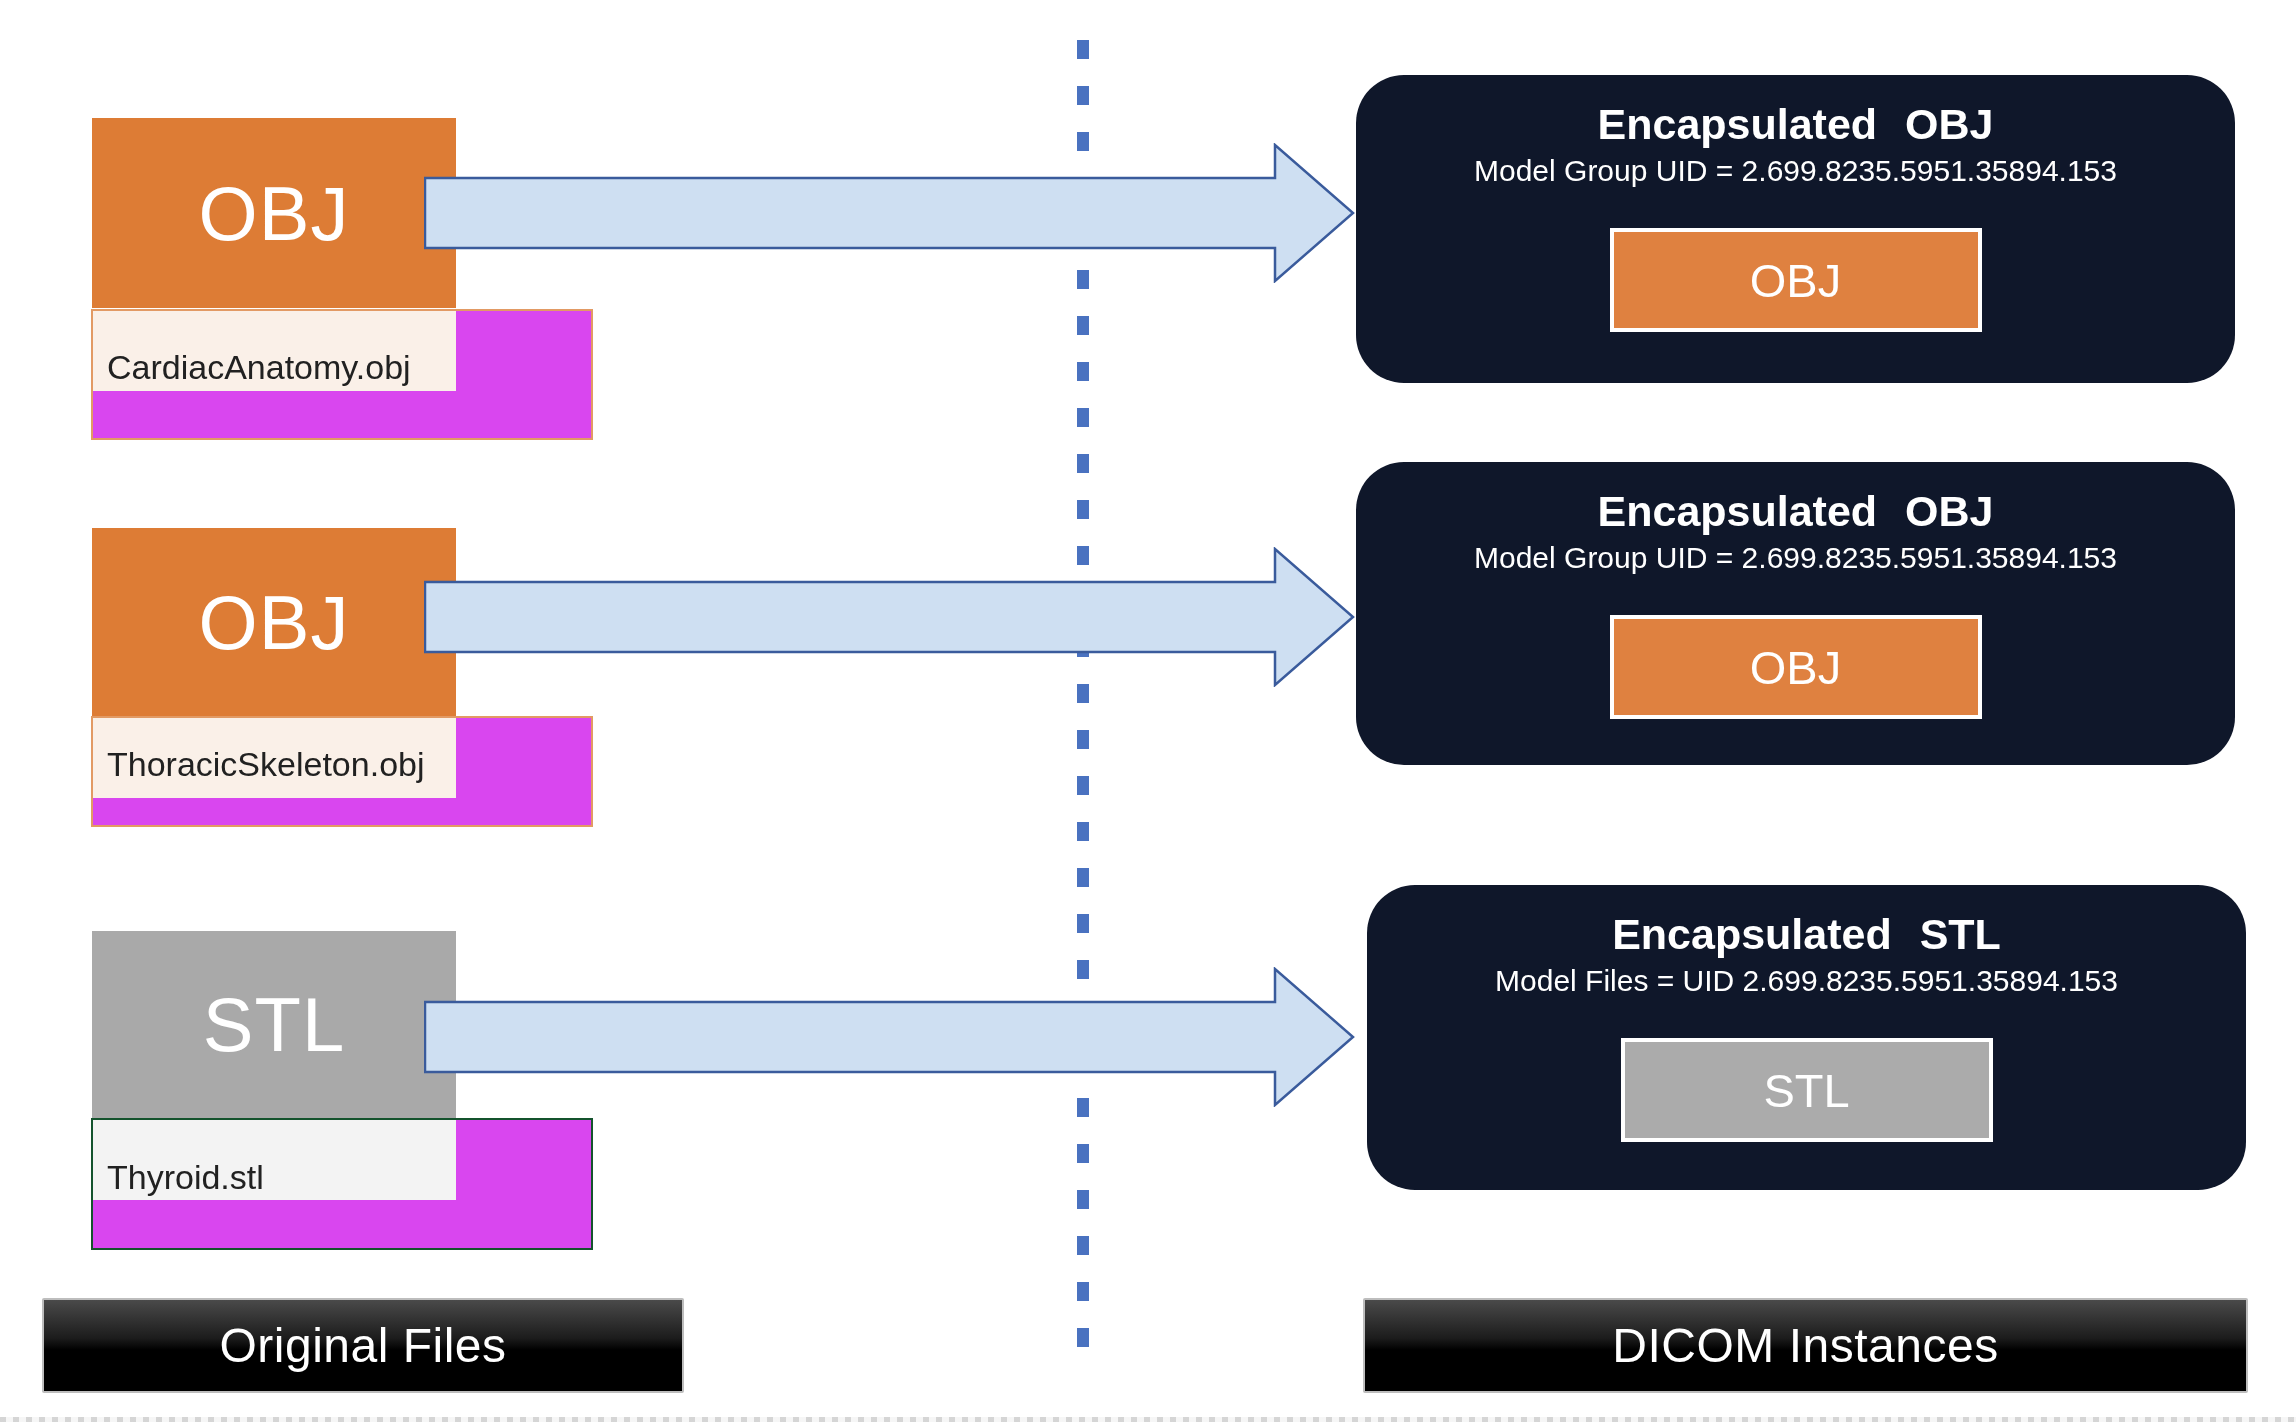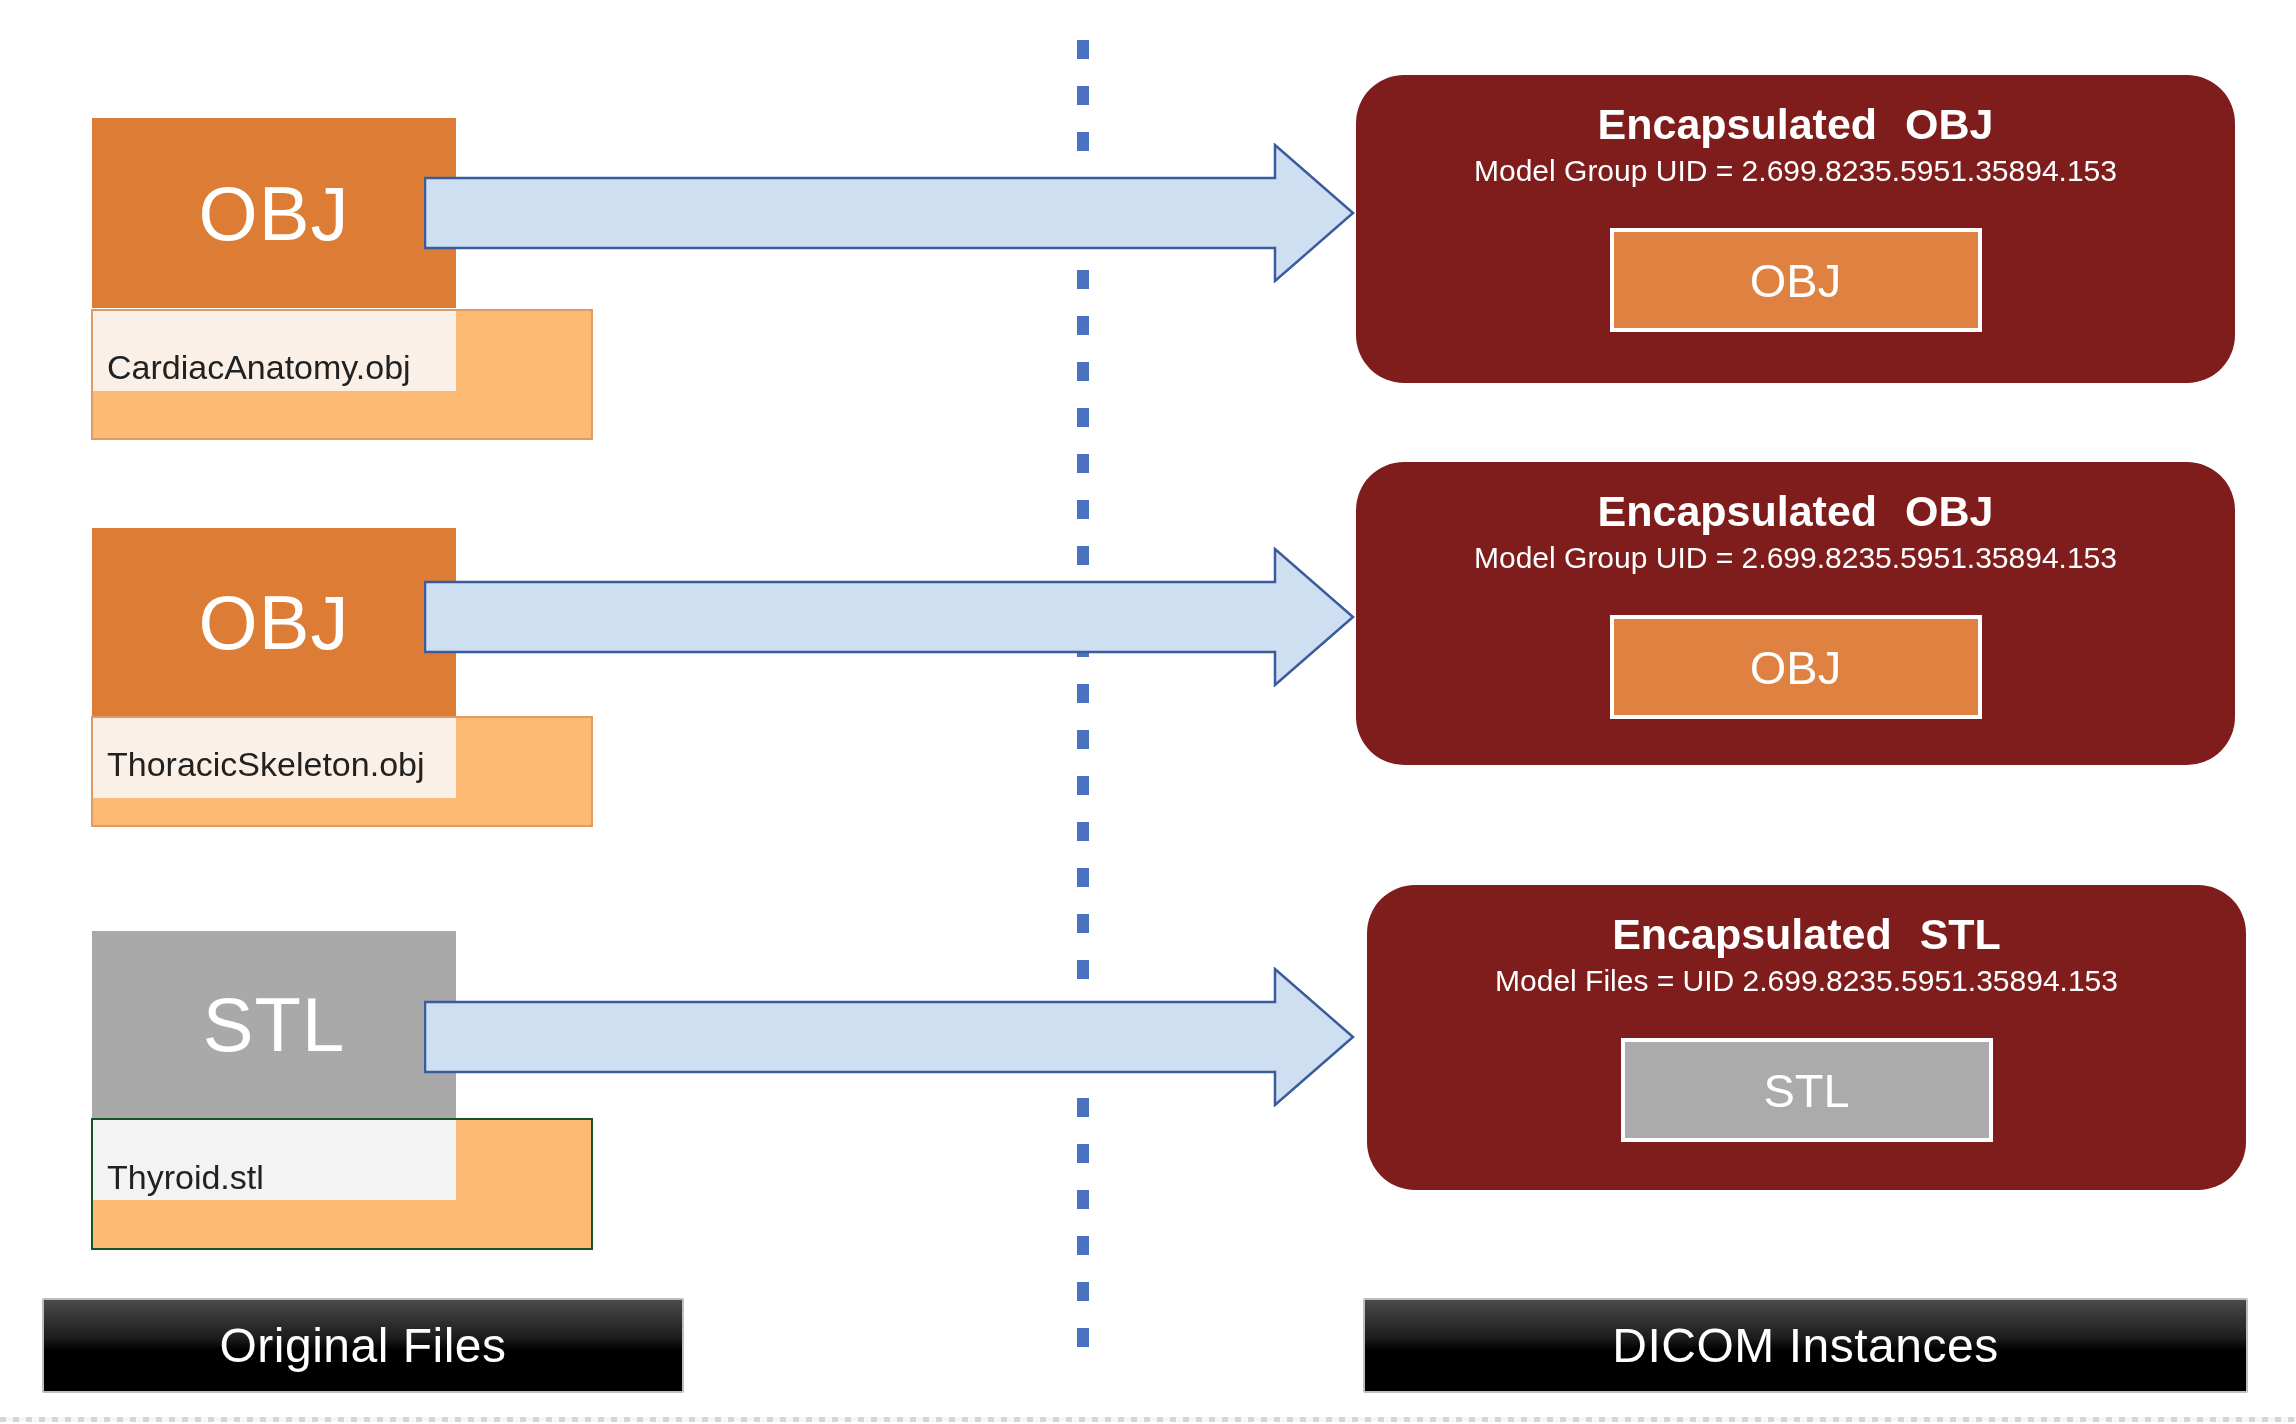--- a/index.html
+++ b/index.html
@@ -8,21 +8,21 @@
     font-family:"Liberation Sans","DejaVu Sans",sans-serif;
   }
   
   .file-badge{
     position:absolute;display:flex;align-items:center;justify-content:center;
     color:#ffffff;font-size:76px;font-weight:400;letter-spacing:1px;z-index:2;
   }
   .file-badge.orange{background:#DD7C35;}
   .file-badge.gray{background:#A9A9A9;}
   .file-label{
-    position:absolute;background:#fdba74;box-sizing:border-box;z-index:1;
+    position:absolute;background:#d946ef;box-sizing:border-box;z-index:1;
     display:flex;align-items:center;
   }
   .file-label.orange{border:2px solid #E29A64;}
   .file-label.gray{border:2px solid #14532d;}
   .file-label .ghost{
     position:absolute;left:0;top:0;width:363px;height:80px;z-index:0;
   }
   .file-label.orange .ghost{background:#FAF0E8;}
   .file-label.gray .ghost{background:#F3F3F3;}
   .file-label .fname{
@@ -31,21 +31,21 @@
   }
   
   .arrow-svg{position:absolute;left:424px;width:932px;height:140px;z-index:3;}
   
   #divider{
     position:absolute;left:1077px;top:40px;width:12px;height:1330px;z-index:2;
     background:repeating-linear-gradient(180deg,#4A72C0 0px,#4A72C0 19px,rgba(0,0,0,0) 19px,rgba(0,0,0,0) 46px);
   }
   
   .dicom-card{
-    position:absolute;left:1356px;width:879px;background:#7f1d1d;border-radius:48px;
+    position:absolute;left:1356px;width:879px;background:#0f172a;border-radius:48px;
     box-sizing:border-box;display:flex;flex-direction:column;align-items:center;
     padding-top:26px;color:#ffffff;z-index:2;
   }
   .dicom-title{
     font-size:43px;font-weight:700;word-spacing:16px;letter-spacing:0px;line-height:1.1;
   }
   .dicom-uid{font-size:30px;margin-top:6px;letter-spacing:0px;}
   .dicom-badge{
     margin-top:40px;width:372px;height:104px;box-sizing:border-box;border:4px solid #ffffff;
     display:flex;align-items:center;justify-content:center;font-size:47px;color:#ffffff;

